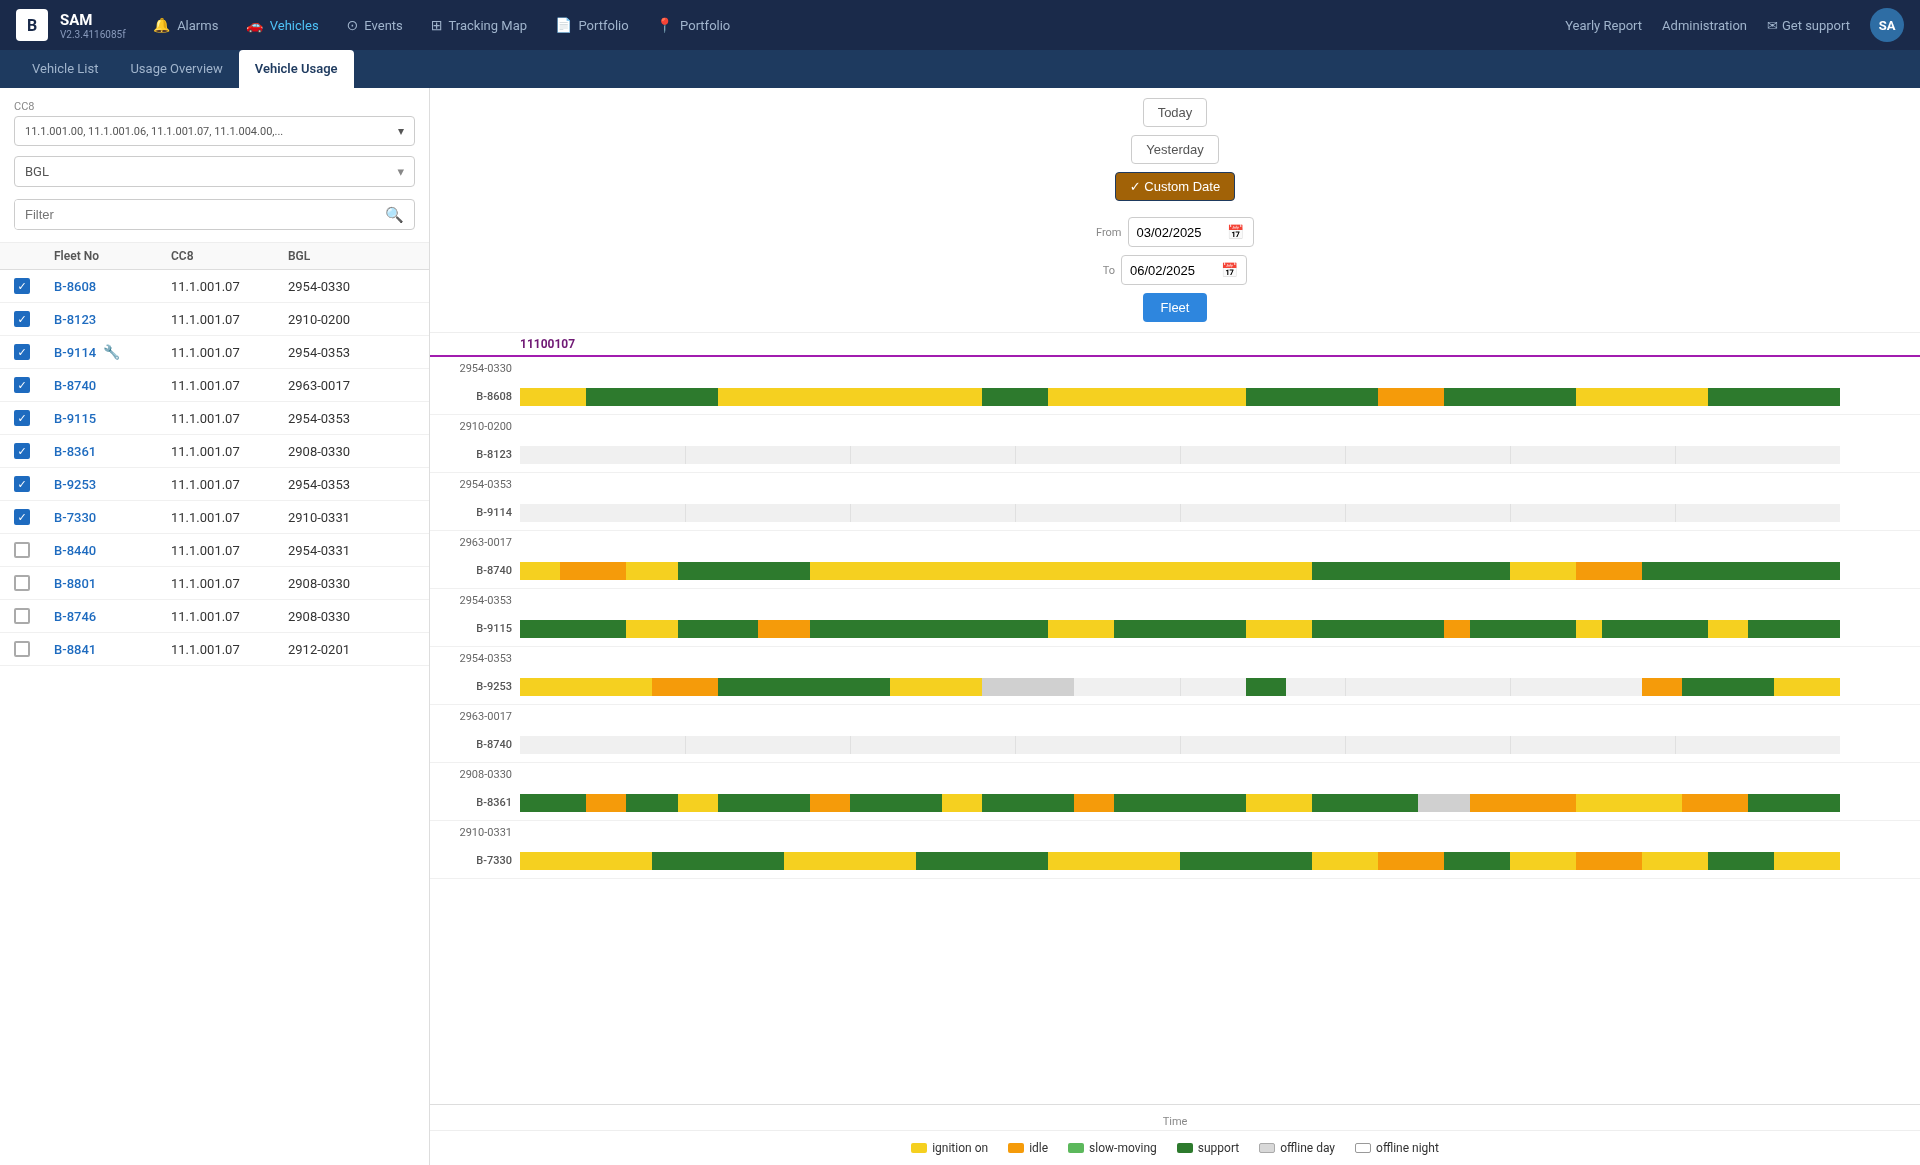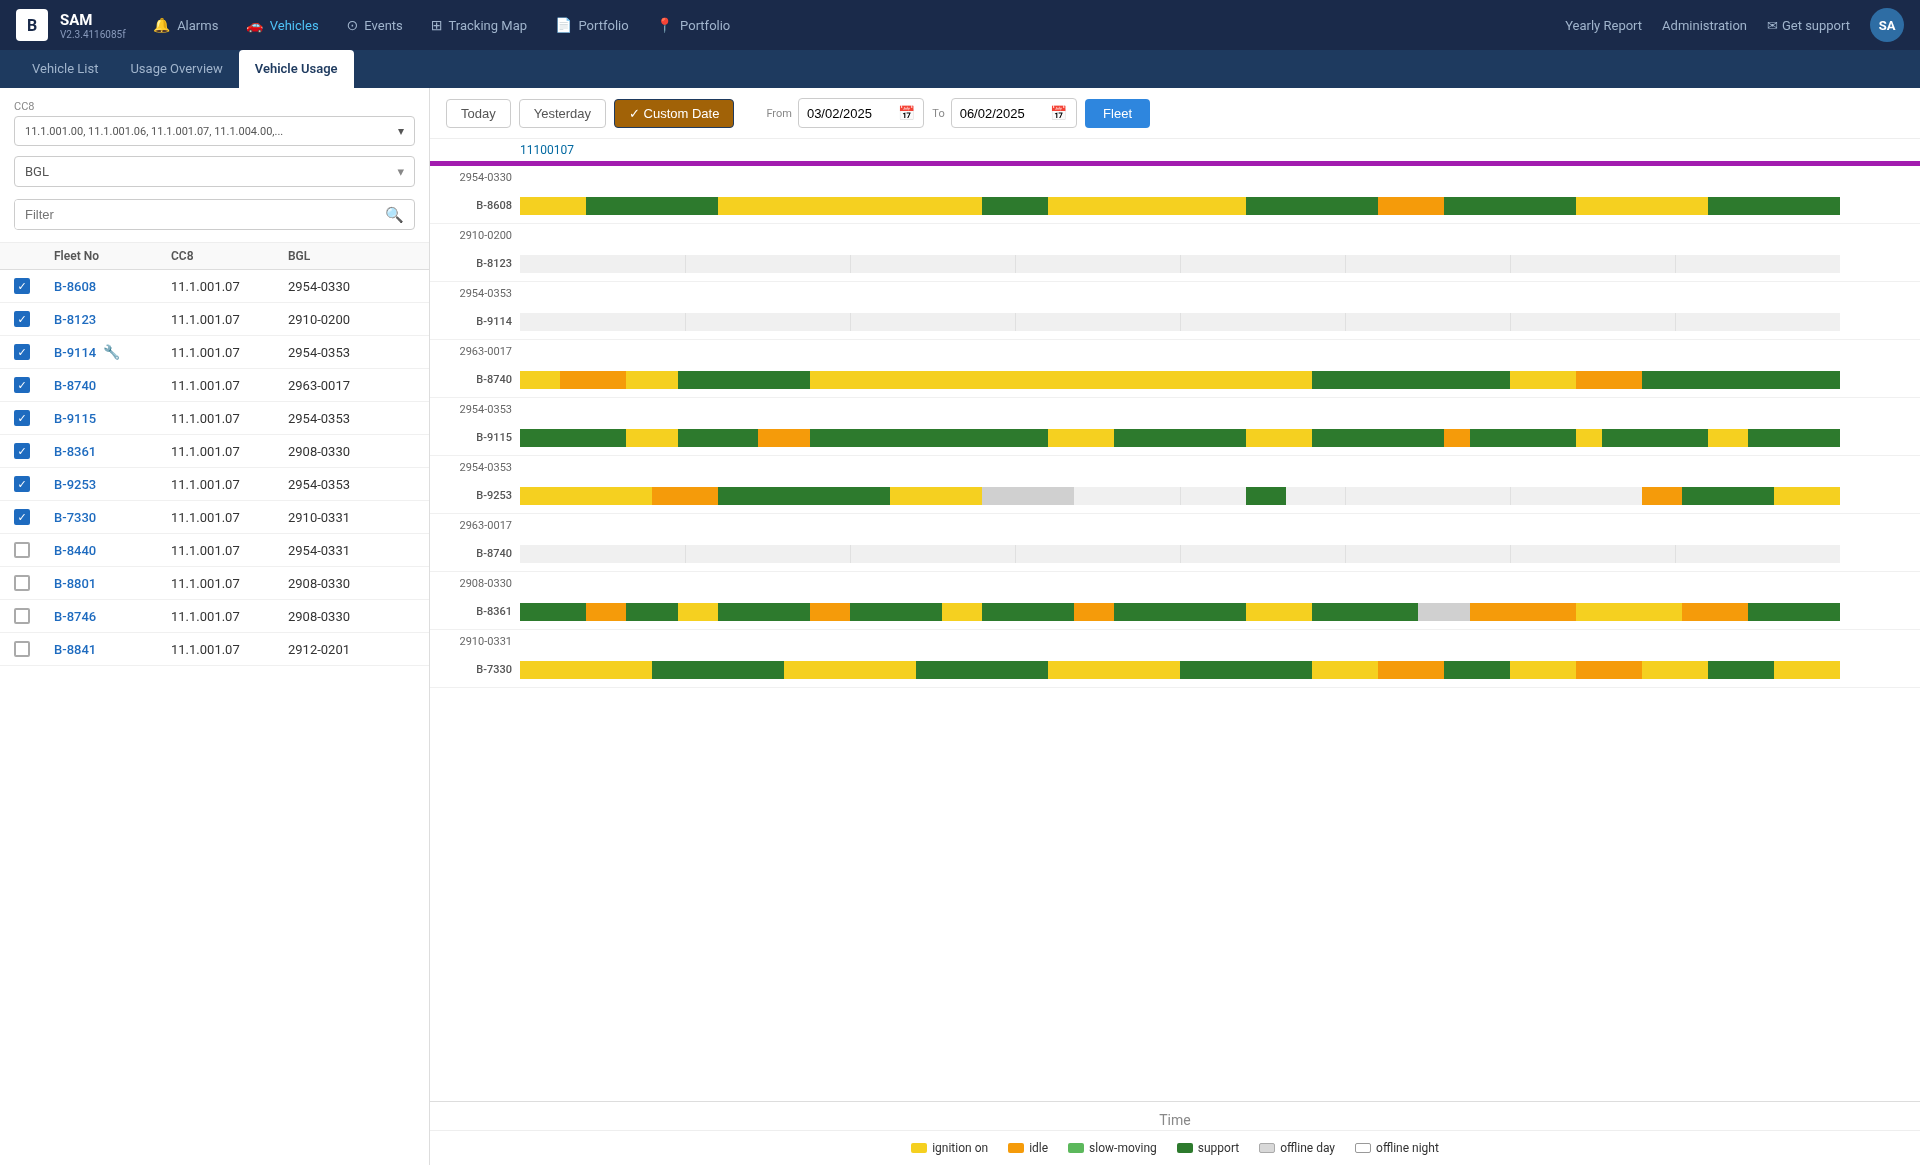--- a/index.html
+++ b/index.html
@@ -171,20 +171,21 @@
       display: flex;
       flex-direction: column;
       overflow: hidden;
     }
     .chart-toolbar {
       display: flex;
       align-items: center;
       padding: 10px 16px;
       border-bottom: 1px solid #eee;
       gap: 8px;
+      flex-direction: column;
     }
     .date-btn {
       padding: 6px 14px;
       border: 1px solid #ccc;
       border-radius: 4px;
       background: white;
       cursor: pointer;
       font-size: 13px;
       color: #555;
     }
@@ -266,23 +267,23 @@
 
     .gantt-body {
       flex: 1;
       overflow-y: auto;
       overflow-x: hidden;
     }
 
     .chart-title-row {
       padding: 4px 0 4px 90px;
       font-size: 12px;
-      color: #0369a1;
-      font-weight: 400;
-      border-bottom: 5px solid #a21caf;
+      color: #701a75;
+      font-weight: 700;
+      border-bottom: 2px solid #a21caf;
     }
   </style>
 </head>
 <body>
 
 <nav class="top-nav">
   <div class="top-nav-left">
     <div class="logo-box">
       <span>B</span>
     </div>
@@ -754,21 +755,21 @@
               <div style="position: absolute; left: 95%; width: 5%; top: 0px; height: 100%; background: rgb(245, 208, 32); z-index: 2;"></div>
             </div>
             <div style="width: 80px; flex-shrink: 0; padding-left: 8px; font-size: 11px; color: rgb(85, 85, 85);"></div>
           </div>
         </div>
 
       <div class="x-axis">
         <div style="width:90px;flex-shrink:0;"></div>
         <div style="width:80px;flex-shrink:0;"></div>
       </div>
-      <div style="text-align:center;font-size:14px;color:#888;padding:2px 0;">Time</div>
+      <div style="text-align:center;font-size:11px;color:#888;padding:2px 0;">Time</div>
 
       <div class="legend" id="legend">
           <div class="legend-item">
     <div class="legend-color" style="background:#f5d020;"></div>
     <span>ignition on</span>
   </div>
           <div class="legend-item">
     <div class="legend-color" style="background:#f59b0a;"></div>
     <span>idle</span>
   </div>

